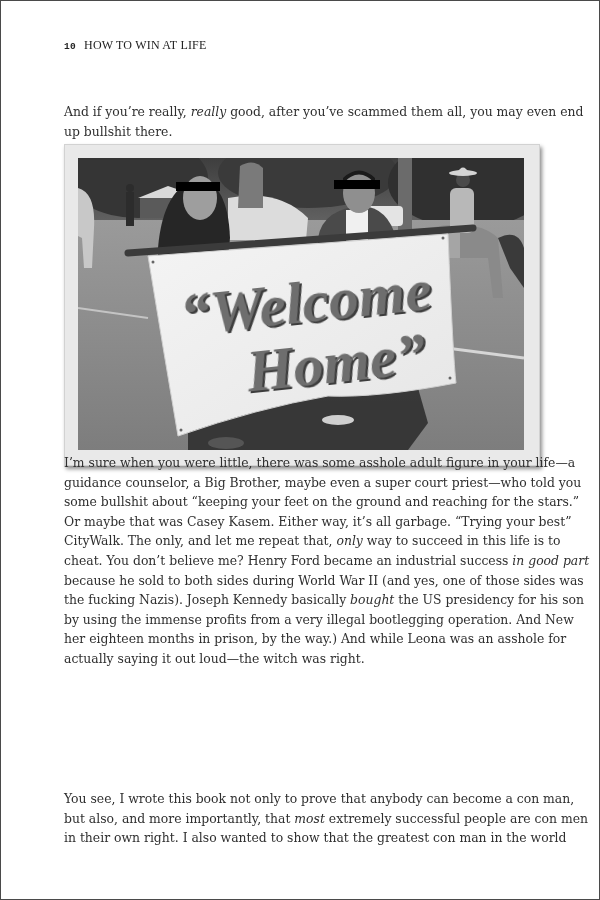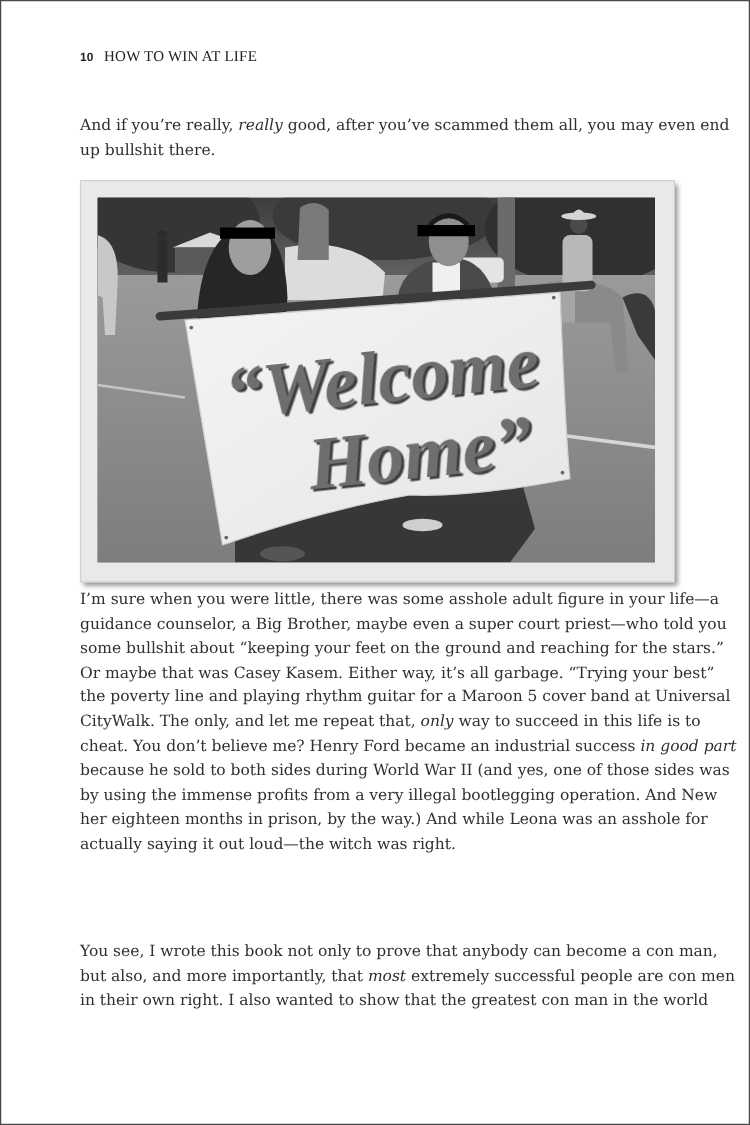--- a/index.html
+++ b/index.html
@@ -16,36 +16,36 @@
     background: #ffffff;
     overflow: hidden;
   }
   .running-head {
     position: absolute; left: 63px; top: 37px;
     font-family: "Liberation Serif", serif;
     font-size: 12px; letter-spacing: 0.2px; color: #222;
     white-space: nowrap;
   }
   .running-head .folio {
-    font-family: Liberation Sans, sans-serif; font-weight: bold;
+    font-family: Liberation Mono, monospace; font-weight: bold;
     font-size: 9.5px; margin-right: 5px;
   }
   .para {
     position: absolute; left: 63px; width: 478px;
     font-family: "DejaVu Serif", serif;
     font-size: 12.4px; line-height: 19.6px;
     color: #2f2f2f;
     margin: 0;
   }
   .para .line { display: block; white-space: nowrap; text-align: justify; text-align-last: justify; }
   .para .line.last { text-align-last: left; }
   .para em { font-style: italic; font-family: "DejaVu Serif", serif; }
-  #p1 { top: 89px; }
-  #p2 { top: 468px; }
-  #p3 { top: 750px; }
+  #p1 { top: 101px; }
+  #p2 { top: 452px; }
+  #p3 { top: 788px; }
 
   
   .photo-frame {
     position: absolute; left: 63px; top: 143px; width: 474px; height: 320px;
     background: #e9e9e9;
     border: 1px solid #d2d2d2;
     box-shadow: 2px 3px 4px rgba(0,0,0,0.45);
   }
   .photo {
     position: absolute; left: 13px; top: 13px; width: 446px; height: 292px;
@@ -147,24 +147,24 @@
         </g>
       </svg>
     </div>
   </div>
 
   <p class="para" id="p2">
       <span class="line">I’m sure when you were little, there was some asshole adult figure in your life—a</span>
       <span class="line">guidance counselor, a Big Brother, maybe even a super court priest—who told you</span>
       <span class="line">some bullshit about “keeping your feet on the ground and reaching for the stars.”</span>
       <span class="line">Or maybe that was Casey Kasem. Either way, it’s all garbage. “Trying your best”</span>
-      <span class="line">the poverty line and playing rhythm guitar for a Maroon 5 cover band at Universal</span>
       <span class="line">CityWalk. The only, and let me repeat that, <em>only</em> way to succeed in this life is to</span>
       <span class="line">cheat. You don’t believe me? Henry Ford became an industrial success <em>in good part</em></span>
       <span class="line">because he sold to both sides during World War II (and yes, one of those sides was</span>
+      <span class="line">the fucking Nazis). Joseph Kennedy basically <em>bought</em> the US presidency for his son</span>
       <span class="line">by using the immense profits from a very illegal bootlegging operation. And New</span>
       <span class="line">her eighteen months in prison, by the way.) And while Leona was an asshole for</span>
       <span class="line last">actually saying it out loud—the witch was right.</span>
     </p>
   <p class="para" id="p3">
       <span class="line">You see, I wrote this book not only to prove that anybody can become a con man,</span>
       <span class="line">but also, and more importantly, that <em>most</em> extremely successful people are con men</span>
       <span class="line">in their own right. I also wanted to show that the greatest con man in the world</span>
     </p>
 

